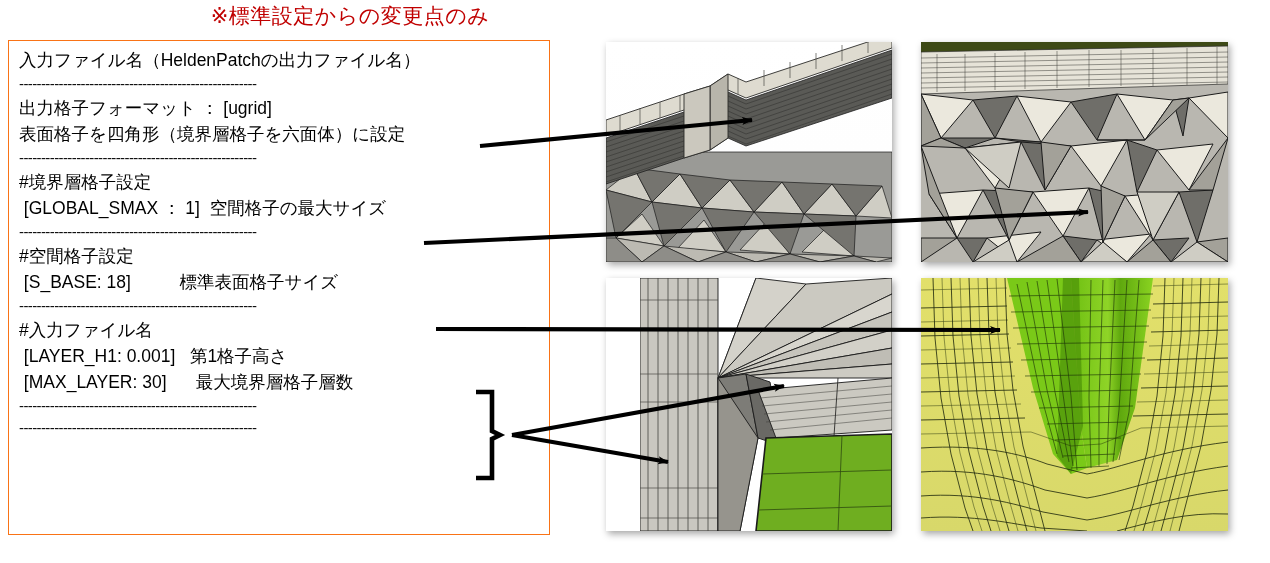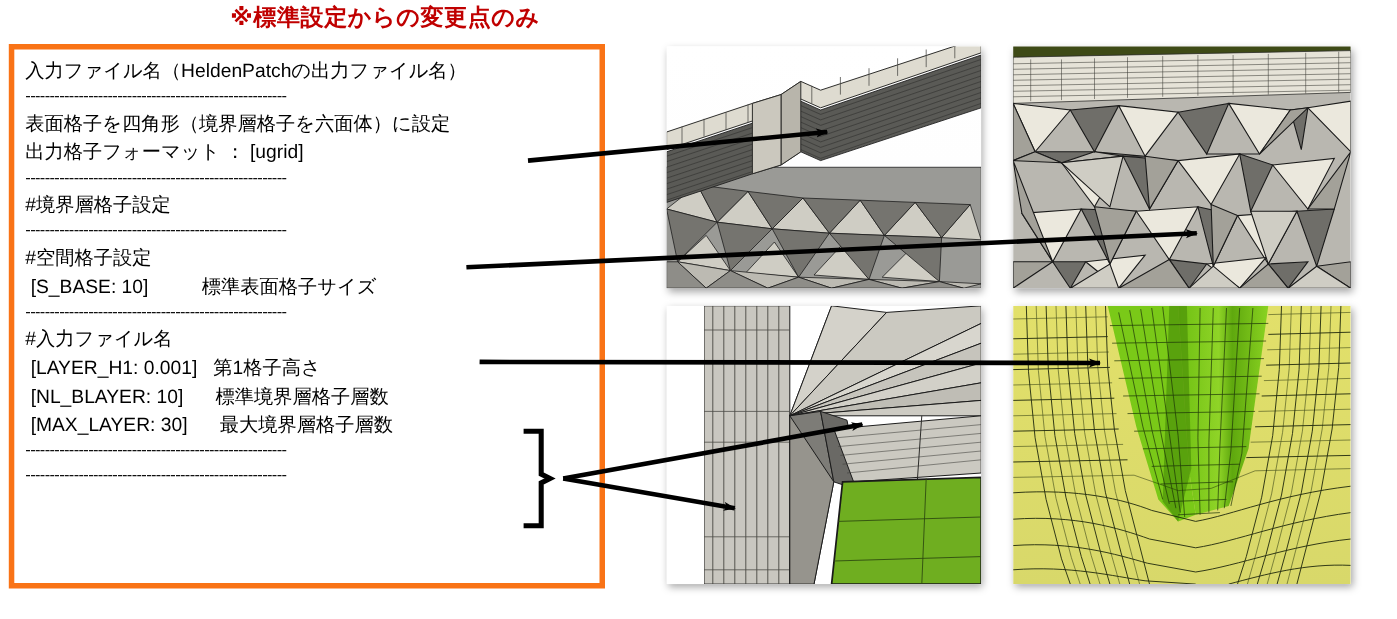--- a/index.html
+++ b/index.html
@@ -7,28 +7,28 @@
     width:1270px;height:563px;position:relative;overflow:hidden;
     background:#ffffff;
     font-family:"Liberation Sans","DejaVu Sans",sans-serif;
   }
   .stage{position:absolute;left:0;top:0;width:1270px;height:563px;}
 
   
   #title{
     position:absolute;left:140px;top:2px;width:420px;
     text-align:center;
-    font-size:21px;font-weight:bold;letter-spacing:0.5px;
+    font-size:21px;font-weight:normal;letter-spacing:0.5px;
     color:#C00000;white-space:nowrap;
   }
 
   
   #panel{
     position:absolute;left:8px;top:40px;width:542px;height:495px;
-    border:5px solid #f97316;background:#ffffff;box-sizing:border-box;
+    border:1px solid #f97316;background:#ffffff;box-sizing:border-box;
   }
   .lines{position:absolute;left:10px;top:6px;right:4px;}
   .ln{
     font-size:17.5px;line-height:26px;color:#000000;white-space:pre;
     font-family:"Liberation Sans","DejaVu Sans",sans-serif;
   }
   .ln.sep{
     font-size:15px;line-height:22px;letter-spacing:-0.6px;
     color:#111111;overflow:hidden;height:22px;
   }
@@ -53,31 +53,31 @@
 <body>
 
 <div class="stage">
 
   <div id="title">※標準設定からの変更点のみ</div>
 
   <div id="panel">
     <div class="lines" id="panel-lines">
         <div class="ln">入力ファイル名（HeldenPatchの出力ファイル名）</div>
         <div class="ln sep">------------------------------------------------------</div>
+        <div class="ln">出力格子フォーマット ： [ugrid]</div>
         <div class="ln">表面格子を四角形（境界層格子を六面体）に設定</div>
-        <div class="ln">出力格子フォーマット ： [ugrid]</div>
         <div class="ln sep">------------------------------------------------------</div>
         <div class="ln">#境界層格子設定</div>
+        <div class="ln"> [GLOBAL_SMAX ： 1]  空間格子の最大サイズ</div>
         <div class="ln sep">------------------------------------------------------</div>
         <div class="ln">#空間格子設定</div>
-        <div class="ln"> [S_BASE: 10]          標準表面格子サイズ</div>
+        <div class="ln"> [S_BASE: 18]          標準表面格子サイズ</div>
         <div class="ln sep">------------------------------------------------------</div>
         <div class="ln">#入力ファイル名</div>
         <div class="ln"> [LAYER_H1: 0.001]   第1格子高さ</div>
-        <div class="ln"> [NL_BLAYER: 10]      標準境界層格子層数</div>
         <div class="ln"> [MAX_LAYER: 30]      最大境界層格子層数</div>
         <div class="ln sep">------------------------------------------------------</div>
         <div class="ln sep">------------------------------------------------------</div>
       </div>
   </div>
 
   <div class="shot" id="shot-tl">
     <div class="inner">
       <svg viewBox="0 0 286 220" preserveAspectRatio="none">
         <defs>

